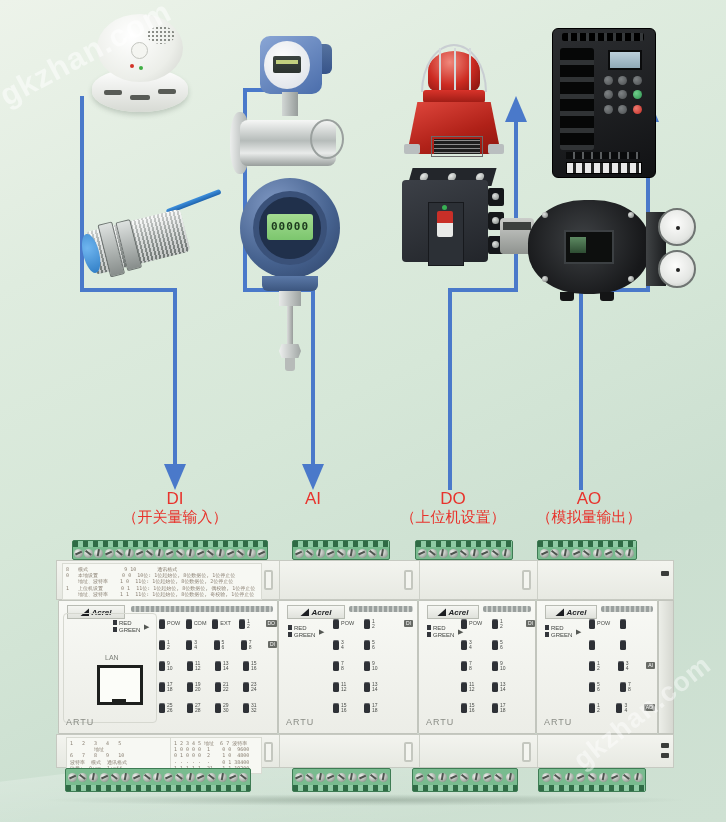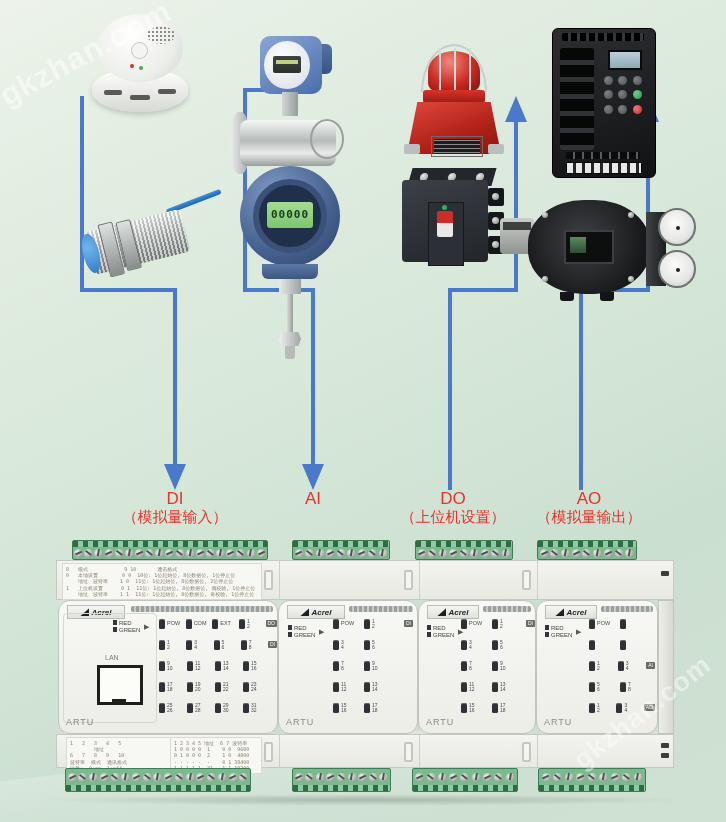--- a/index.html
+++ b/index.html
@@ -125,21 +125,21 @@
   .band{position:absolute;left:0;width:618px;background:linear-gradient(#f3f4ef,#e7e9e2);border:1px solid #c6c9c1;box-sizing:border-box;}
   #band-top{top:22px;height:40px;}
   #band-bottom{top:196px;height:34px;}
   .seam{position:absolute;top:0;width:1px;height:100%;background:#cdd0c8;}
   .clipb{position:absolute;width:9px;height:20px;background:#f4f5f0;border:2px solid #c4c7bf;border-radius:2px;box-sizing:border-box;}
   .endtab{position:absolute;width:8px;height:5px;background:#3a3d3a;border-radius:1px;}
 
   .fineprint{position:absolute;background:#f7f8f3;border:1px solid #d9dbd3;padding:2px 3px;color:#8b8174;}
   .tline{white-space:pre;font:5px/6.2px "DejaVu Sans Mono",monospace;}
 
-  .module{position:absolute;top:62px;height:134px;background:linear-gradient(#f8f9f5,#ecede7);border:1px solid #c2c5bd;border-radius:12px;box-sizing:border-box;padding-left:48px;}
+  .module{position:absolute;top:62px;height:134px;background:linear-gradient(#f8f9f5,#ecede7);border:1px solid #c2c5bd;border-radius:1px;box-sizing:border-box;padding-left:48px;}
   .endcap{position:absolute;left:602px;top:62px;width:16px;height:134px;background:linear-gradient(90deg,#eceee8,#d6d8d1);border:1px solid #c2c5bd;box-sizing:border-box;}
   .logo{position:absolute;left:8px;top:4px;width:56px;height:12px;background:linear-gradient(#f5f6f2,#e0e2dc);border:1px solid #b9bcb4;
     display:flex;align-items:center;justify-content:center;font-style:italic;font-weight:bold;font-size:8px;color:#1e2023;}
   .swoosh{display:inline-block;width:9px;height:8px;background:#1c1e22;clip-path:polygon(0 100%,100% 0,100% 100%);margin-right:2px;}
   .stripe{position:absolute;top:5px;height:6px;background:repeating-linear-gradient(90deg,#9aa09e 0 3px,#c9cdc9 3px 5px);border-radius:2px;}
   .legend{position:absolute;font-size:6px;line-height:7px;color:#3f423f;}
   .legend .sq{display:inline-block;width:4px;height:5px;background:#33363b;margin-right:2px;}
   .legend .tri{position:absolute;right:-9px;top:3px;font-size:7px;color:#555854;}
   .artu-name{position:absolute;left:7px;bottom:6px;font-size:9px;color:#8a8d86;letter-spacing:1px;}
   .door{position:absolute;left:4px;top:12px;width:92px;height:108px;border:1px solid #d6d8d0;border-radius:4px;}
@@ -215,21 +215,21 @@
       <div class="abs fm-face">
         <div class="abs fm-lcd"></div>
       </div>
     </div>
     <div class="abs fm-neck"></div>
     <div class="abs fm-flangeL"></div>
     <div class="abs fm-tube"></div>
     <div class="abs fm-flangeR"></div>
   </div>
 
-  <div class="dev" id="pressuretx" style="left:238px;top:166px;width:106px;height:200px;">
+  <div class="dev" id="pressuretx" style="left:238px;top:178px;width:106px;height:200px;">
     <div class="abs pt-housing"></div>
     <div class="abs pt-bezel"></div>
     <div class="abs pt-lcd">00000</div>
     <div class="abs pt-bracket"></div>
     <div class="abs pt-adapter"></div>
     <div class="abs pt-rod"></div>
     <div class="abs pt-nut"></div>
     <div class="abs pt-tip"></div>
   </div>
 
@@ -297,21 +297,21 @@
     </div>
     <div class="abs vp-bracket"></div>
     <div class="abs vp-gauge" style="top:12px;"></div>
     <div class="abs vp-gauge" style="top:54px;"></div>
     <div class="abs vp-foot" style="left:60px;"></div>
     <div class="abs vp-foot" style="left:100px;"></div>
   </div>
 
   <div class="chan" style="left:100px;">
     <div class="code">DI</div>
-    <div class="cname">（模拟量输入）</div>
+    <div class="cname">（开关量输入）</div>
   </div>
   <div class="chan" style="left:238px;">
     <div class="code">AI</div>
   </div>
   <div class="chan" style="left:378px;">
     <div class="code">DO</div>
     <div class="cname">（上位机设置）</div>
   </div>
   <div class="chan" style="left:514px;">
     <div class="code">AO</div>

